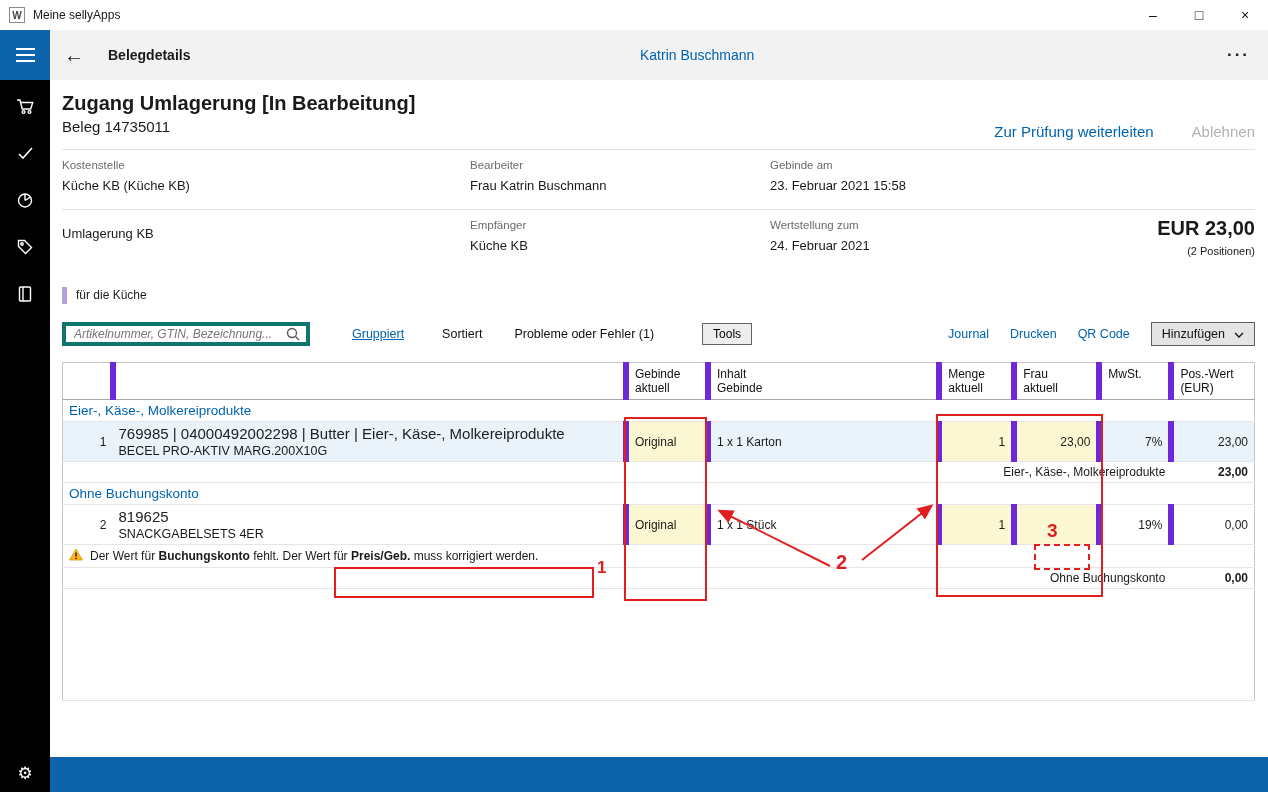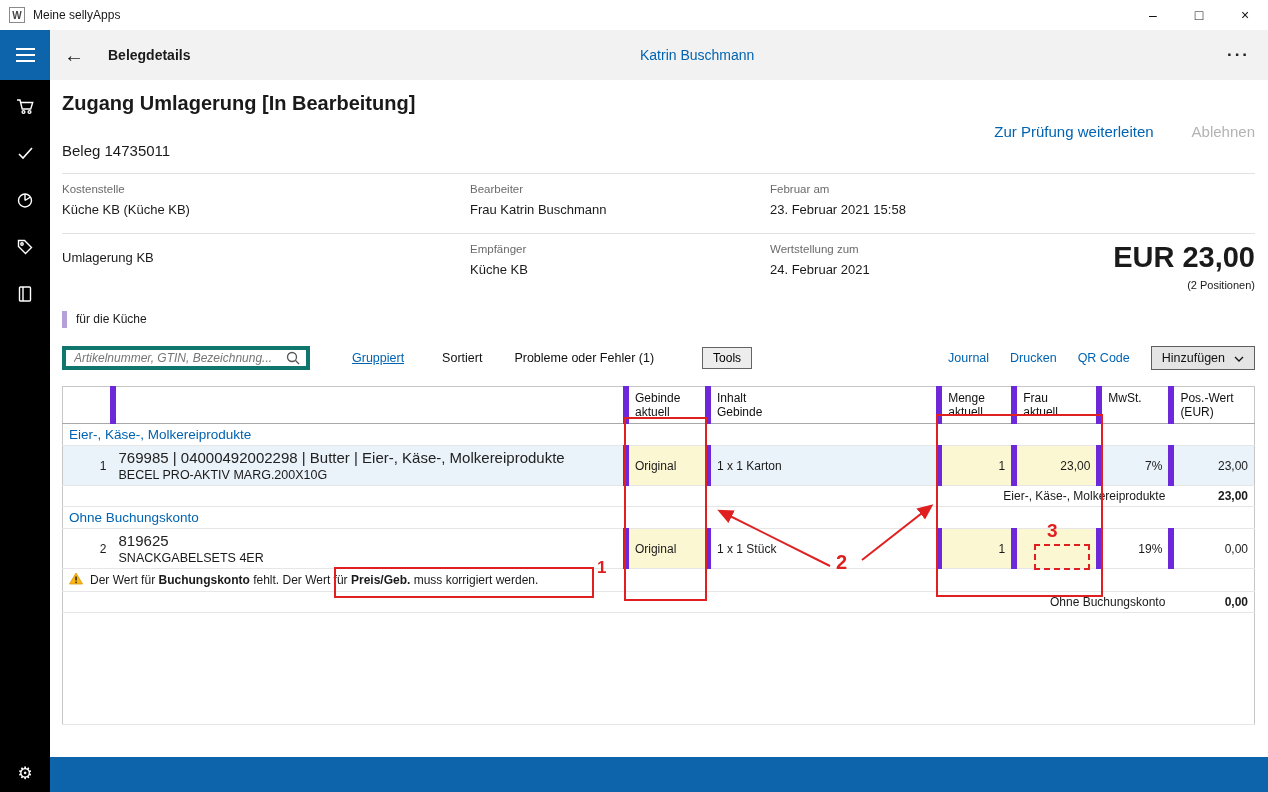--- a/index.html
+++ b/index.html
@@ -32,31 +32,31 @@
   .back{margin-left:14px;font-size:20px;line-height:20px;cursor:default;}
   .header-title{margin-left:24px;font-weight:bold;font-size:14px;}
   .header-user{position:absolute;left:590px;color:var(--accent);font-size:14px;}
   .more{margin-left:auto;margin-right:18px;font-size:17px;letter-spacing:2px;font-weight:bold;color:#222;}
   
   .bottombar{position:absolute;left:50px;bottom:0;right:0;height:35px;background:var(--chrome-blue);}
   
   .main{position:absolute;left:50px;top:80px;right:0;bottom:35px;background:#fff;padding:0 13px 0 12px;}
   .doc-head{position:relative;padding-top:12px;}
   .doc-title{font-size:20px;font-weight:bold;margin:0;}
-  .doc-number{font-size:15px;margin-top:27px;}
+  .doc-number{font-size:15px;margin-top:3px;}
   .doc-actions{position:absolute;right:0;top:43px;display:flex;gap:38px;font-size:15px;}
   .action-forward{color:var(--accent);cursor:default;}
   .action-reject{color:#b3b3b3;}
   .info-row{display:grid;grid-template-columns:408px 300px 1fr;min-height:60px;border-top:1px solid #e2e2e2;position:relative;margin-top:0;}
   .doc-head{margin-bottom:14px;}
   .info-cell{padding-top:9px;}
   .info-label{font-size:11.5px;color:#6b6b6b;}
   .info-value{font-size:13px;margin-top:7px;}
   .total-box{position:absolute;right:0;top:7px;text-align:right;}
-  .total-amount{font-size:29px;font-weight:bold;}
+  .total-amount{font-size:20px;font-weight:bold;}
   .total-positions{font-size:11px;margin-top:5px;}
   .note{margin-top:18px;border-left:5px solid var(--note-purple);padding-left:9px;font-size:12px;line-height:17px;}
   
   .toolbar{margin-top:17px;display:flex;align-items:center;font-size:12.5px;height:26px;}
   .search-box{width:248px;height:24px;border:4px solid #0f766e;display:flex;align-items:center;background:#fff;}
   .search-box input{border:none;outline:none;flex:1;font-size:12px;font-style:italic;padding:0 4px 0 8px;font-family:inherit;color:#333;min-width:0;}
   .search-box input::placeholder{color:#767676;font-style:italic;}
   .search-icon{margin-right:6px;display:flex;}
   .lnk{cursor:default;}
   .lnk-grouped{margin-left:42px;color:var(--accent);text-decoration:underline;}
@@ -179,21 +179,21 @@
   <div class="info-row">
     <div class="info-cell">
       <div class="info-label">Kostenstelle</div>
       <div class="info-value">Küche KB (Küche KB)</div>
     </div>
     <div class="info-cell">
       <div class="info-label">Bearbeiter</div>
       <div class="info-value">Frau Katrin Buschmann</div>
     </div>
     <div class="info-cell">
-      <div class="info-label">Februar am</div>
+      <div class="info-label">Gebinde am</div>
       <div class="info-value">23. Februar 2021 15:58</div>
     </div>
   </div>
 
   <div class="info-row">
     <div class="info-cell">
       <div class="info-value">Umlagerung KB</div>
     </div>
     <div class="info-cell">
       <div class="info-label">Empfänger</div>

